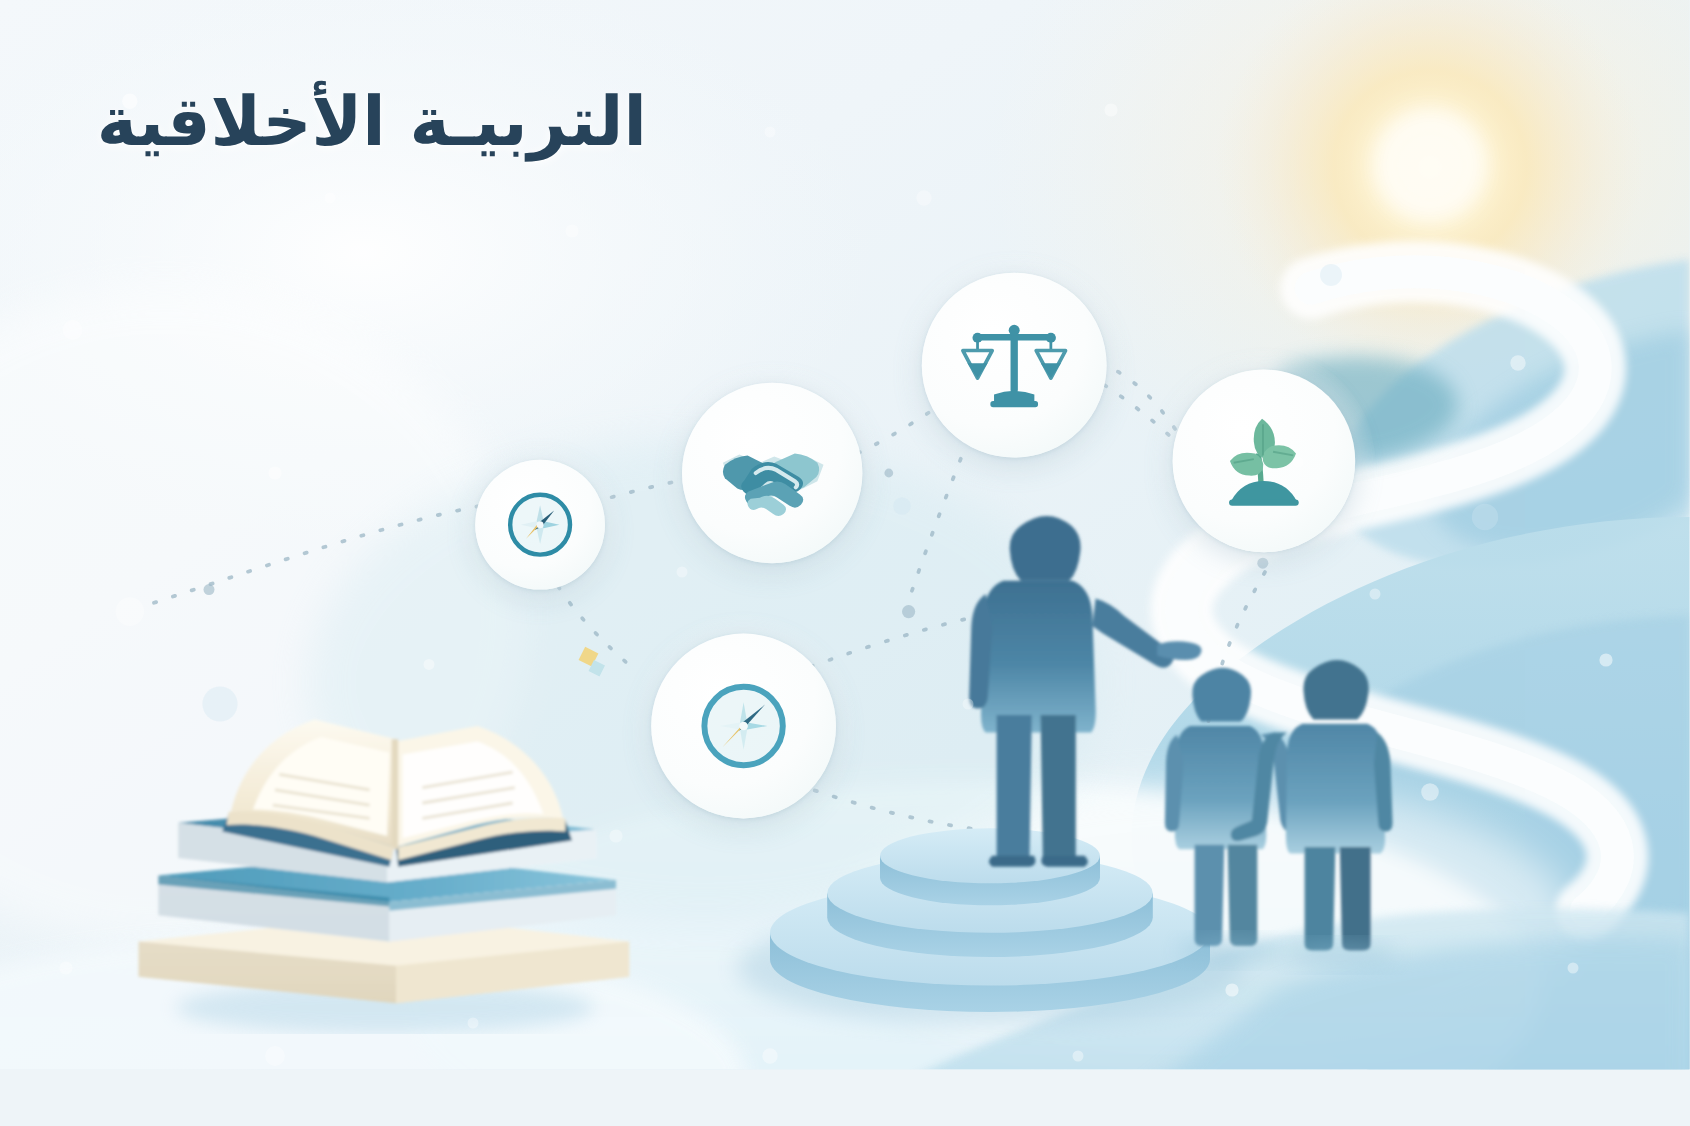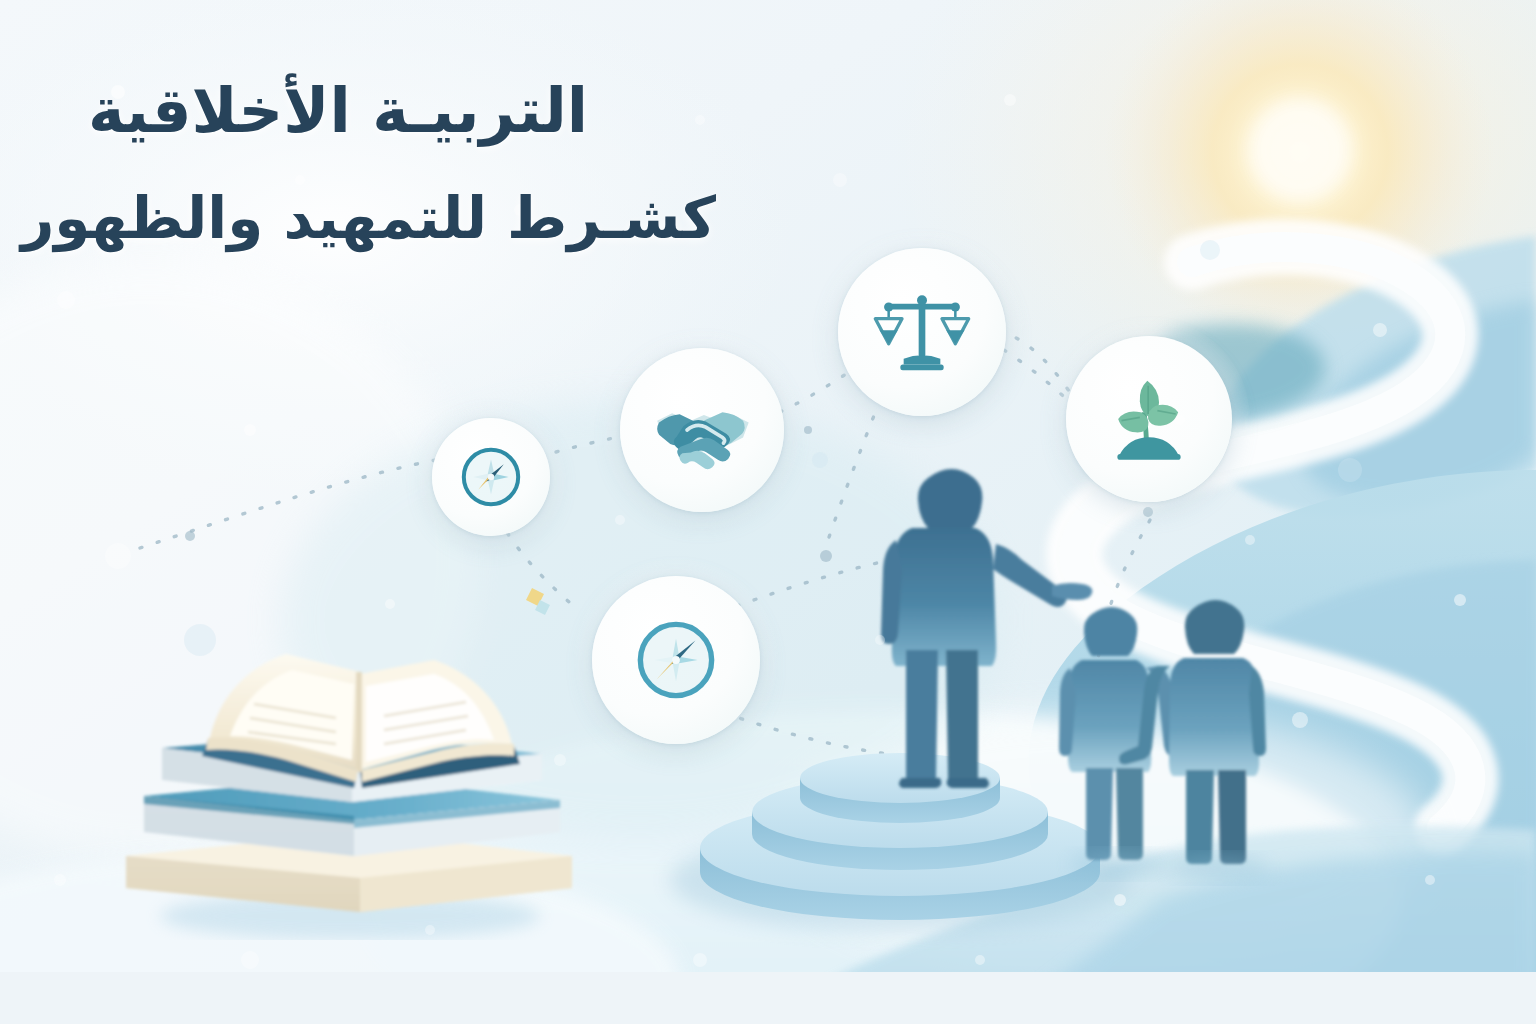--- a/index.html
+++ b/index.html
@@ -476,16 +476,15 @@
     <g fill="#cfe6f2" opacity=".35">
       <circle cx="200" cy="640" r="16"></circle>
       <circle cx="1210" cy="250" r="10"></circle>
       <circle cx="820" cy="460" r="8"></circle>
       <circle cx="1350" cy="470" r="12"></circle>
     </g>
   </svg>
 
   <div class="title-block">
     <div class="title-line title-main">التربيـة الأخلاقية</div>
-    <div class="title-line title-sub">كشـرط للتمهيد والظهور</div>
   </div>
 
 </div>
 
 </body></html>

